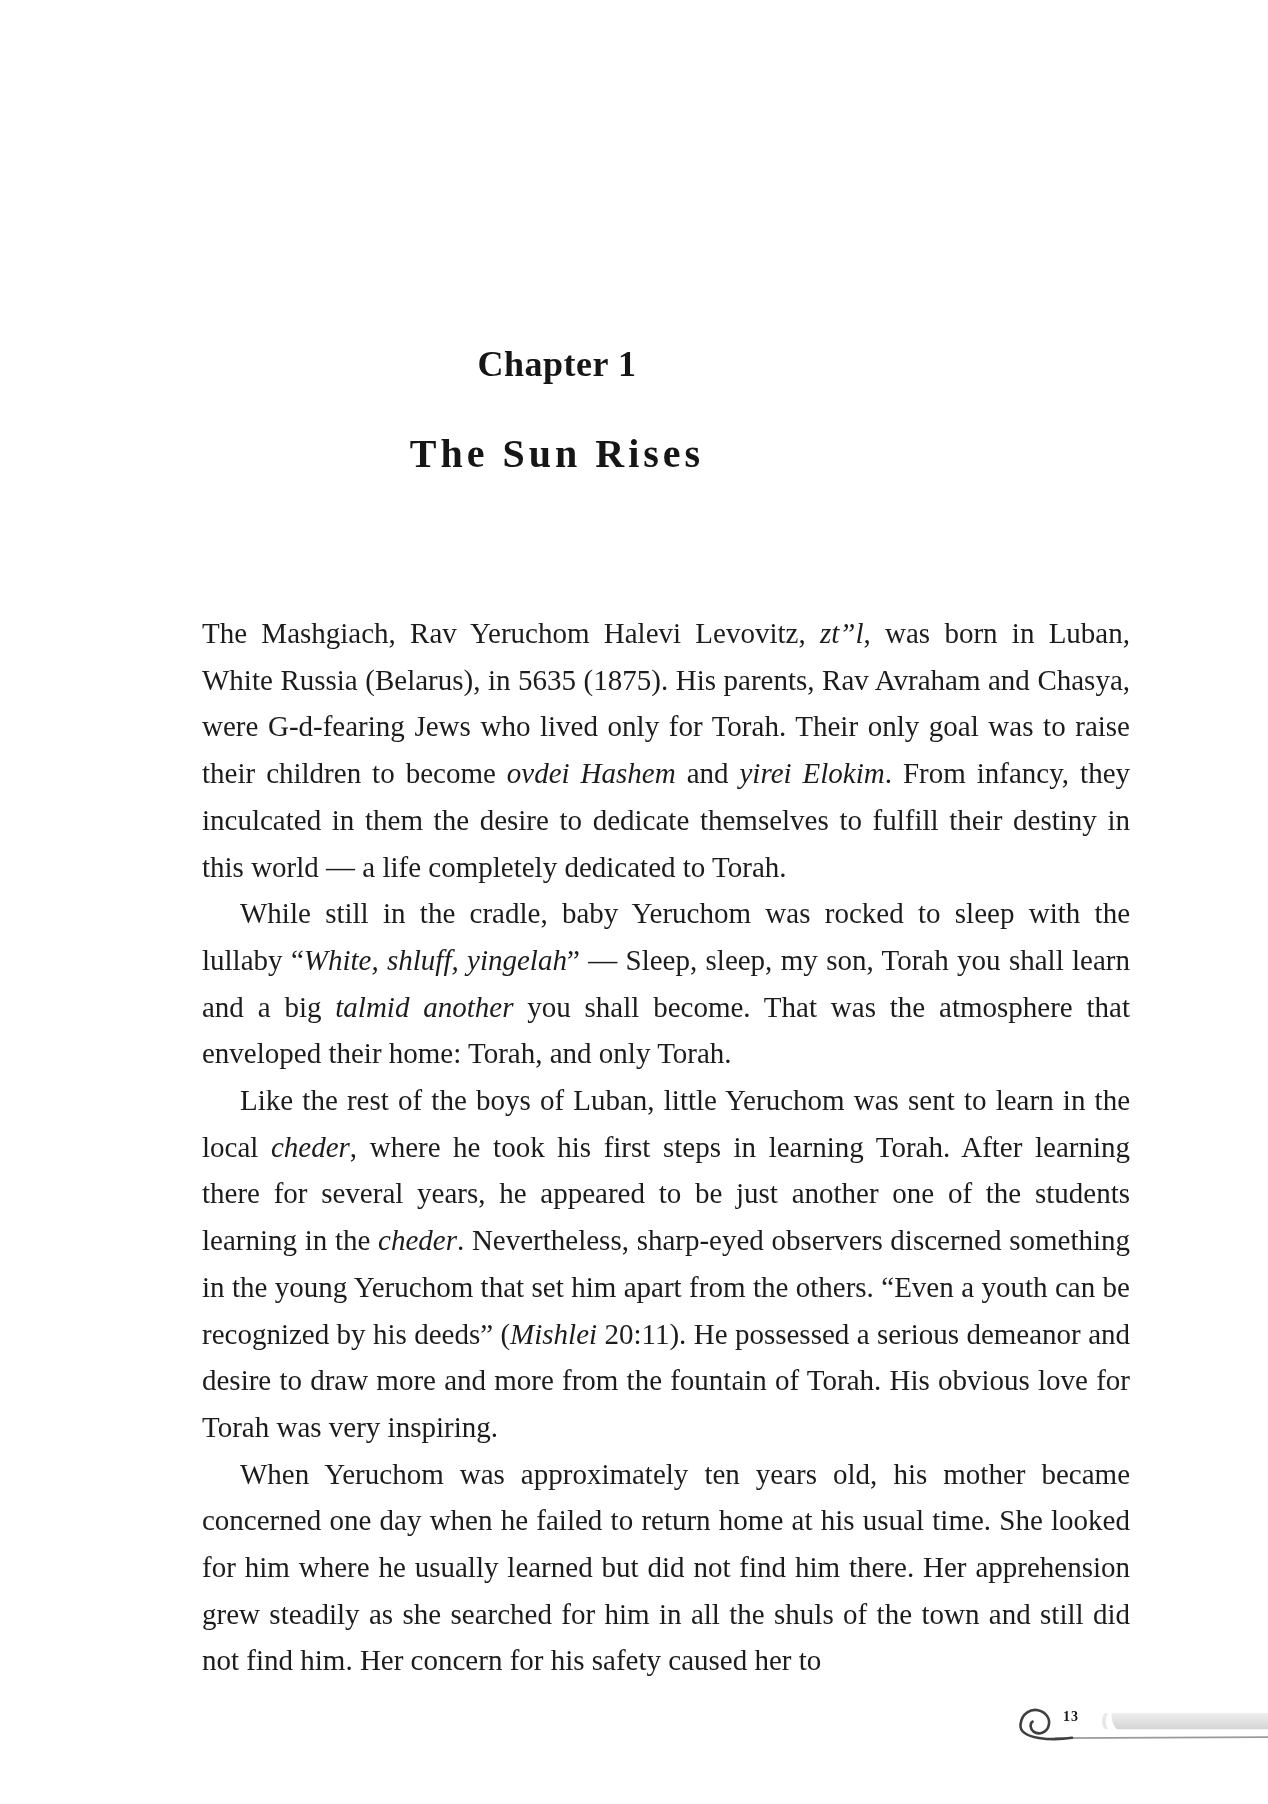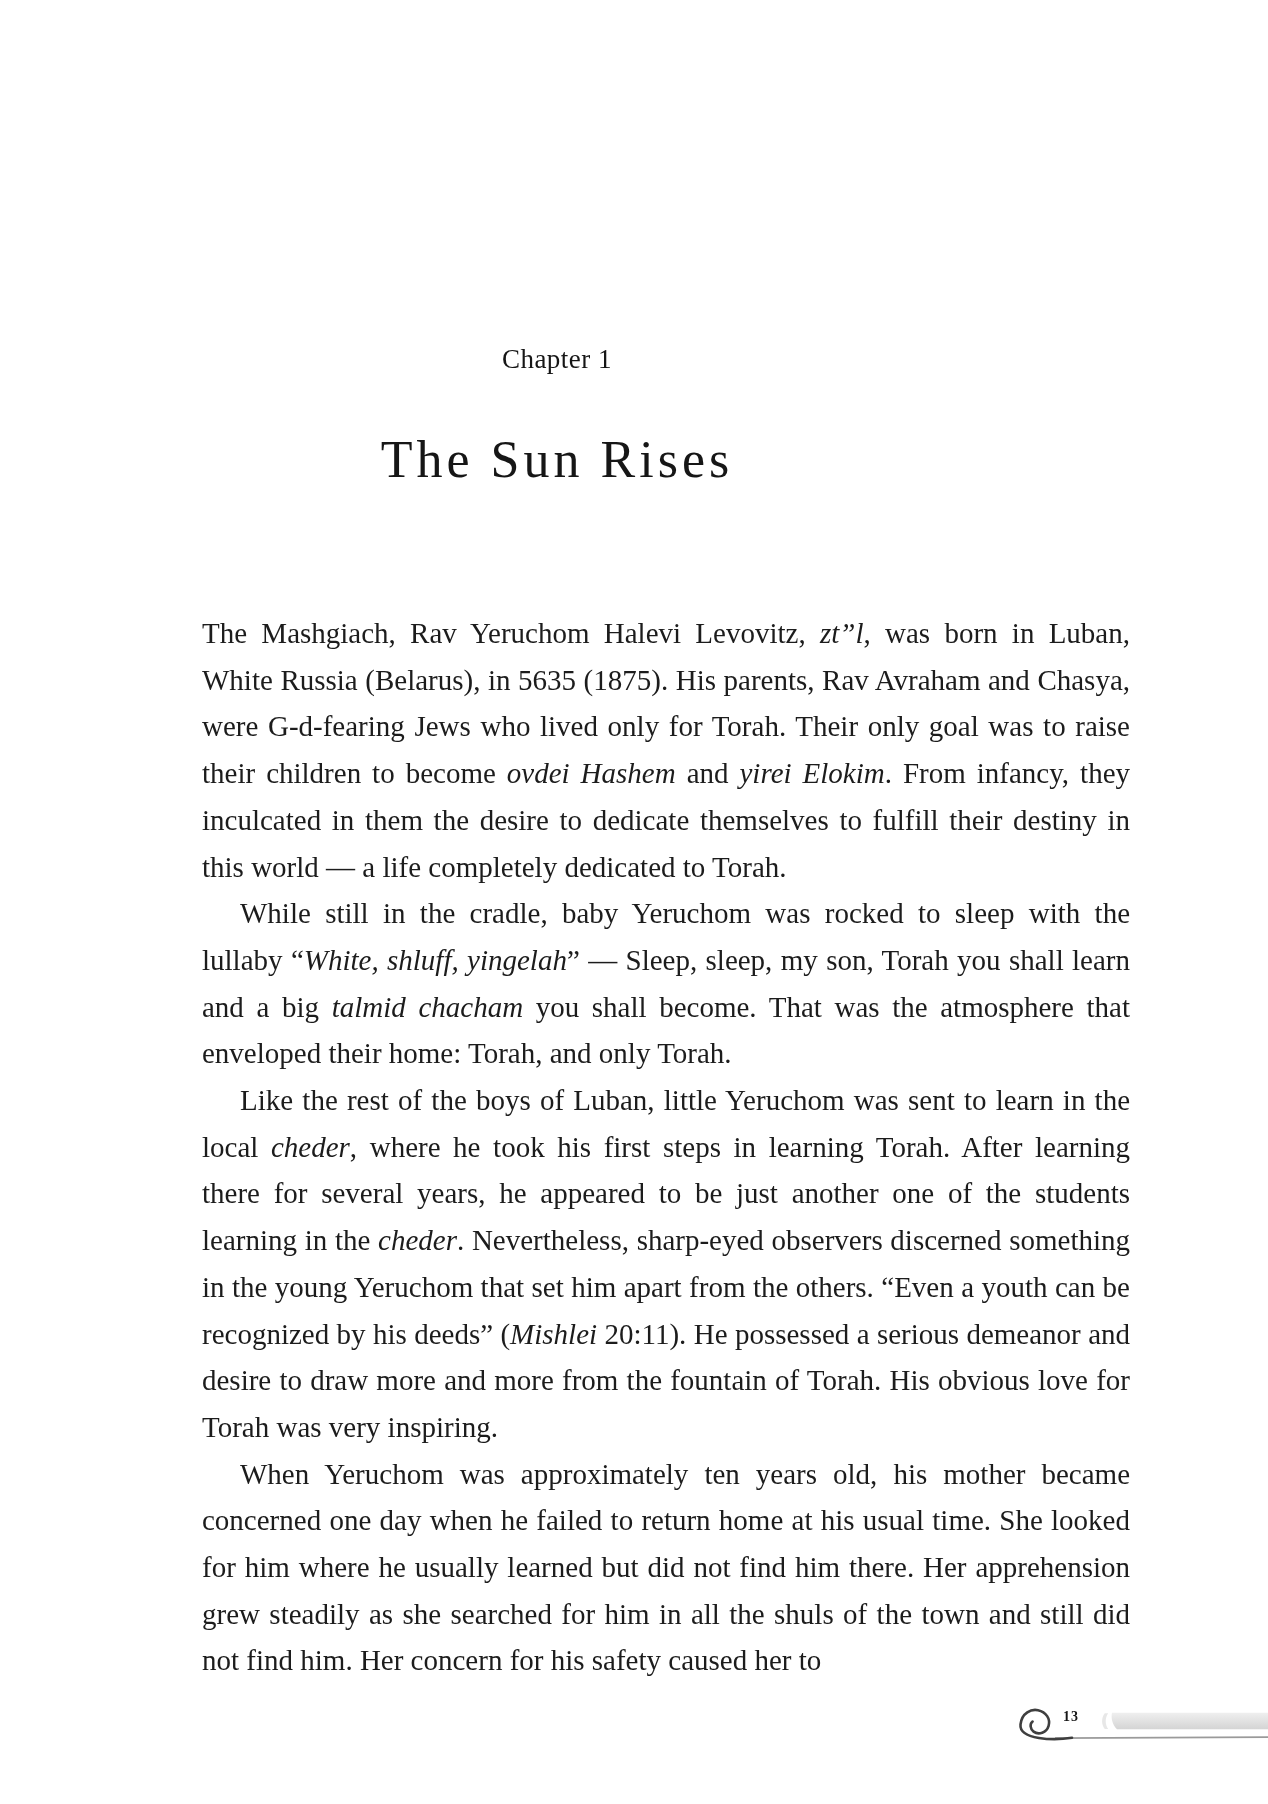--- a/index.html
+++ b/index.html
@@ -19,32 +19,33 @@
     position: absolute;
     left: 158px;
     top: 0;
     width: 798px;
     text-align: center;
   }
   .chapter-label {
     position: absolute;
     left: 0; right: 0;
     top: 343px;
-    font-size: 27px;
+    font-size: 36px;
     line-height: 1.2;
     color: var(--heading-color, #161616);
     letter-spacing: 0.5px;
+    font-weight: bold;
   }
   .page-title {
     position: absolute;
     left: 0; right: 0;
     top: 434px;
     margin: 0;
-    font-size: 52px;
-    font-weight: normal;
+    font-size: 40px;
+    font-weight: bold;
     line-height: 1;
     letter-spacing: 4px;
     color: var(--heading-color, #161616);
     white-space: nowrap;
   }
 
   
   .body-text {
     position: absolute;
     left: 158px;
@@ -85,21 +86,21 @@
 
 <div class="page">
 
   <div class="heading-frame">
     <div class="chapter-label">Chapter 1</div>
     <h1 class="page-title">The Sun Rises</h1>
   </div>
 
   <div class="body-text">
       <p><span>The Mashgiach, Rav Yeruchom Halevi Levovitz, </span><em>zt”l</em><span>, was born in Luban, White Russia (Belarus), in 5635 (1875). His parents, Rav Avraham and Chasya, were G-d-fearing Jews who lived only for Torah. Their only goal was to raise their children to become </span><em>ovdei Hashem</em><span> and </span><em>yirei Elokim</em><span>. From infancy, they inculcated in them the desire to dedicate themselves to fulfill their destiny in this world — a life completely dedicated to Torah.</span></p>
-      <p class="indent"><span>While still in the cradle, baby Yeruchom was rocked to sleep with the lullaby “</span><em>White, shluff, yingelah</em><span>” — Sleep, sleep, my son, Torah you shall learn and a big </span><em>talmid chacham</em><span> you shall become. That was the atmosphere that enveloped their home: Torah, and only Torah.</span></p>
+      <p class="indent"><span>While still in the cradle, baby Yeruchom was rocked to sleep with the lullaby “</span><em>White, shluff, yingelah</em><span>” — Sleep, sleep, my son, Torah you shall learn and a big </span><em>talmid another</em><span> you shall become. That was the atmosphere that enveloped their home: Torah, and only Torah.</span></p>
       <p class="indent"><span>Like the rest of the boys of Luban, little Yeruchom was sent to learn in the local </span><em>cheder</em><span>, where he took his first steps in learning Torah. After learning there for several years, he appeared to be just another one of the students learning in the </span><em>cheder</em><span>. Nevertheless, sharp-eyed observers discerned something in the young Yeruchom that set him apart from the others. “Even a youth can be recognized by his deeds” (</span><em>Mishlei</em><span> 20:11). He possessed a serious demeanor and desire to draw more and more from the fountain of Torah. His obvious love for Torah was very inspiring.</span></p>
       <p class="indent"><span>When Yeruchom was approximately ten years old, his mother became concerned one day when he failed to return home at his usual time. She looked for him where he usually learned but did not find him there. Her apprehension grew steadily as she searched for him in all the shuls of the town and still did not find him. Her concern for his safety caused her to</span></p>
     </div>
 
   <svg class="footer-art" viewBox="0 0 260 52" xmlns="http://www.w3.org/2000/svg">
     <defs>
       <linearGradient id="ribbonGrad" x1="0" y1="0" x2="0" y2="1">
         <stop offset="0" style="stop-color: var(--ribbon-light, #efefef)"></stop>
         <stop offset="1" style="stop-color: var(--ribbon-dark, #d4d4d4)"></stop>
       </linearGradient>

